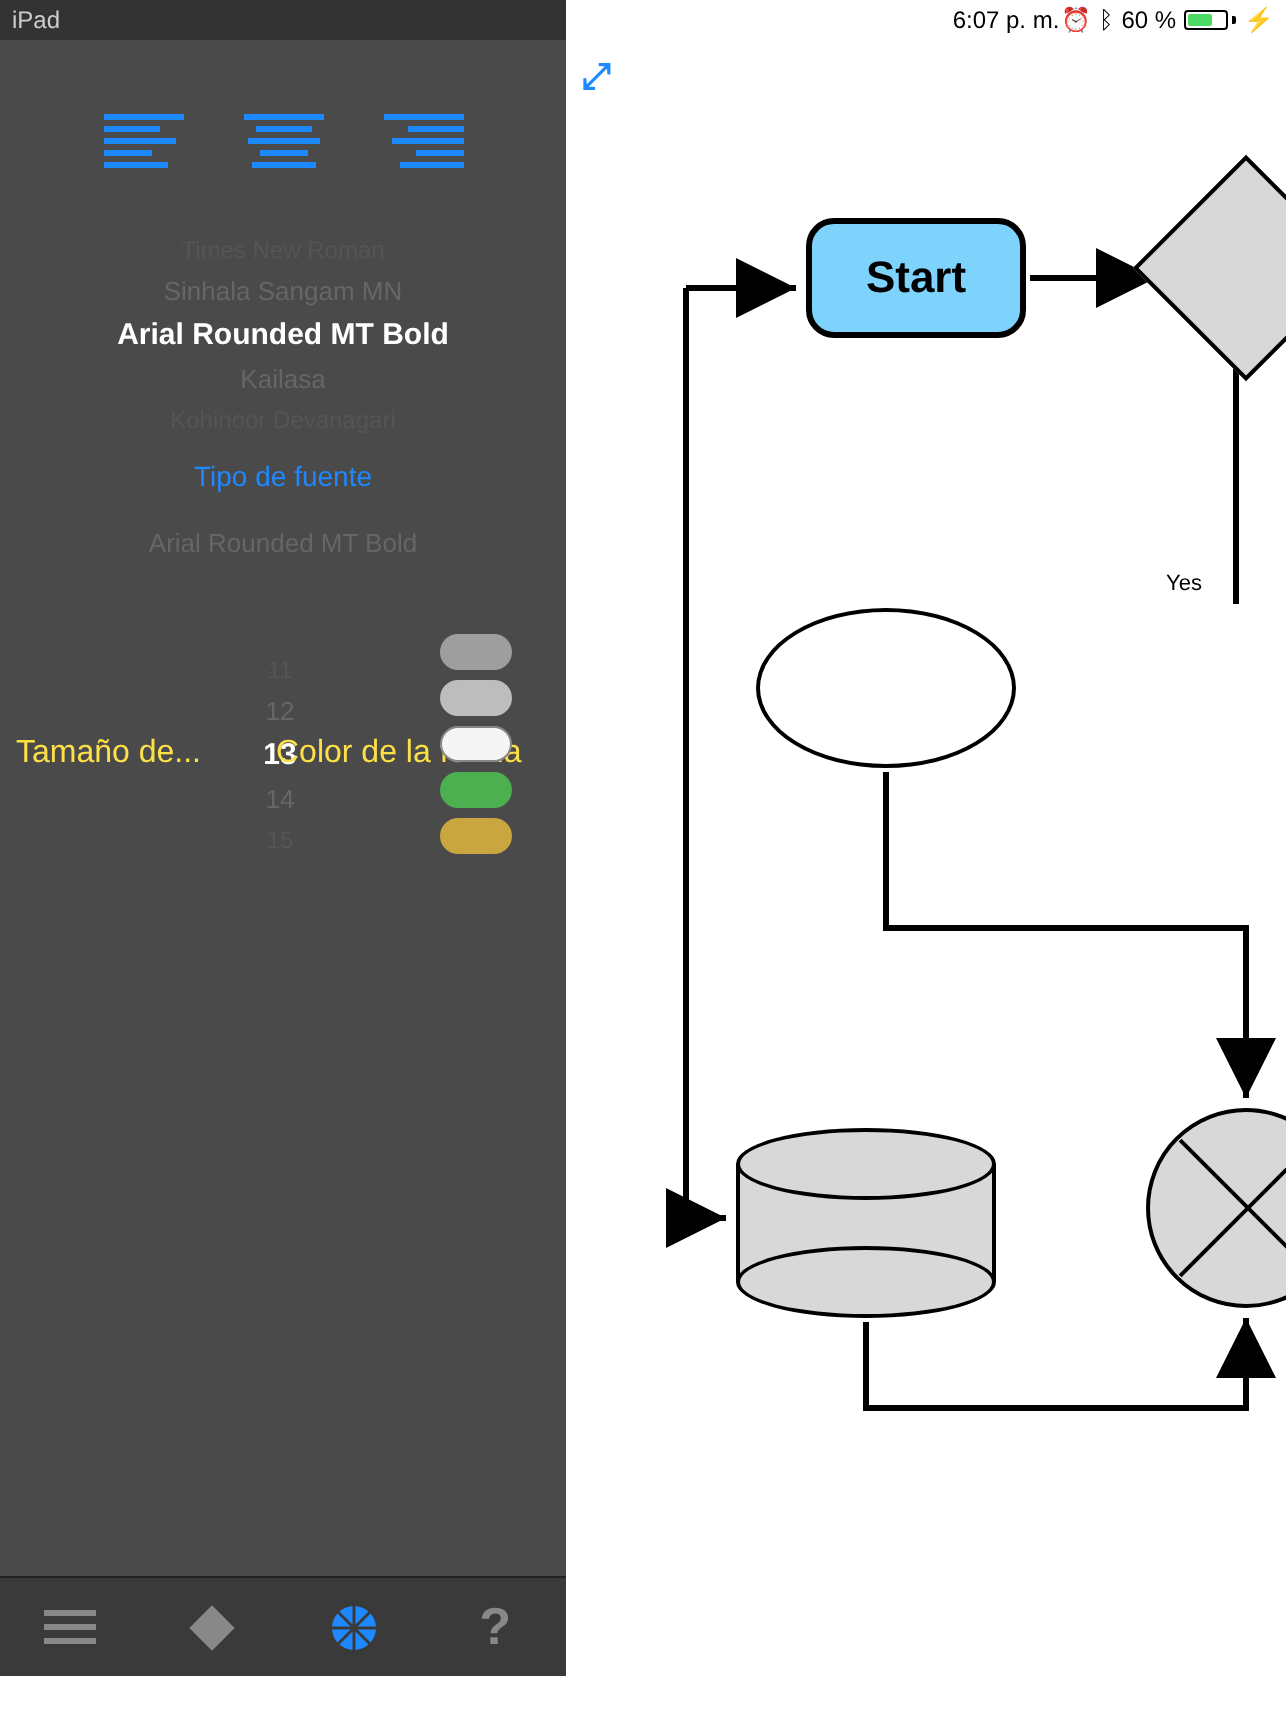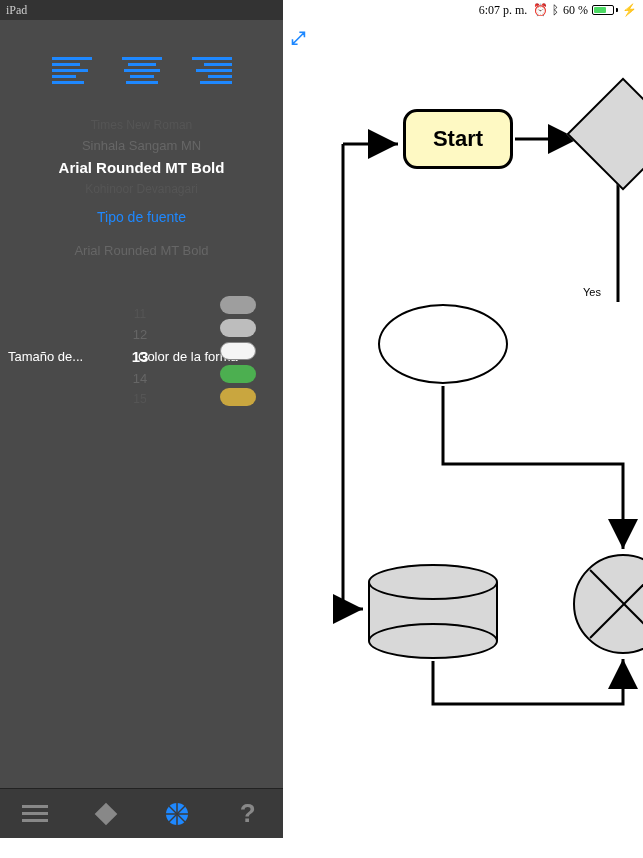--- a/index.html
+++ b/index.html
@@ -1,18 +1,18 @@
 <!DOCTYPE html>
 <html><head>
 <meta charset="utf-8">
 <style>
 * { margin: 0; padding: 0; box-sizing: border-box; }
 body { font-family: -apple-system, Helvetica, Arial, sans-serif; width: 643px; height: 858px; overflow: hidden; background: #fff; }
 
-.status-bar { height: 20px; display: flex; justify-content: space-between; align-items: center; padding: 10px 6px; font-size: 12px; position: relative; font-family: Liberation Serif, serif; }
+.status-bar { height: 20px; display: flex; justify-content: space-between; align-items: center; padding: 10px 6px; font-size: 12px; position: relative; }
 .status-left { flex: 1; }
 .status-center { position: absolute; left: 50%; transform: translateX(-50%); margin-left: 40px; }
 .status-right { flex: 1; display: flex; justify-content: flex-end; align-items: center; gap: 4px; }
 .sidebar .status-bar { background: #333; color: #ccc; }
 .battery { display: inline-flex; align-items: center; gap: 2px; }
 .battery-body { width: 22px; height: 10px; border: 1px solid #000; border-radius: 2px; position: relative; }
 .battery-fill { position: absolute; left: 1px; top: 1px; bottom: 1px; width: 60%; background: #4cd964; border-radius: 1px; }
 .battery-tip { width: 2px; height: 4px; background: #000; border-radius: 0 1px 1px 0; }
 
 .main { display: flex; height: 838px; }
@@ -31,35 +31,35 @@
 .section-label { text-align: center; color: #1e88ff; font-size: 14px; margin: 10px 0; }
 
 .picker { text-align: center; }
 .picker-item { padding: 3px 0; font-size: 14px; color: #888; }
 .picker-item.faded { color: #666; font-size: 13px; }
 .picker-item.faded2 { color: #555; font-size: 12px; }
 .picker-item.selected { color: #fff; font-size: 15px; font-weight: bold; }
 .size-picker { flex: 1; text-align: center; }
 .color-picker { width: 60px; display: flex; flex-direction: column; gap: 5px; align-items: center; }
 .color-swatch { width: 36px; height: 18px; border-radius: 9px; }
-.size-label { color: #ffffff; font-size: 13px; position: absolute; }
+.size-label { color: #fde047; font-size: 16px; position: absolute; }
 .size-label-left { left: 8px; }
 .size-label-right { left: 138px; }
 .dual-row { position: relative; display: flex; align-items: center; }
 
 .bottom-tabs { height: 50px; background: #3a3a3a; display: flex; justify-content: space-around; align-items: center; border-top: 1px solid #222; }
 .tab-icon { width: 30px; height: 30px; display: flex; align-items: center; justify-content: center; color: #888; }
 .tab-icon.active { color: #1e88ff; }
 
 .canvas-area { flex: 1; background: #fff; position: relative; }
 .canvas-header { height: 44px; display: flex; align-items: center; justify-content: center; position: relative; font-size: 16px; font-weight: 600; }
 .expand-icon { position: absolute; left: 8px; top: 8px; color: #1e88ff; font-size: 18px; }
 .canvas { position: relative; height: 794px; }
 
-.start-box { position: absolute; left: 120px; top: 45px; width: 110px; height: 60px; background: #fef9c3; border: 3px solid #000; border-radius: 14px; display: flex; align-items: center; justify-content: center; font-size: 22px; font-weight: bold; }
+.start-box { position: absolute; left: 120px; top: 45px; width: 110px; height: 60px; background: #7dd3fc; border: 3px solid #000; border-radius: 14px; display: flex; align-items: center; justify-content: center; font-size: 22px; font-weight: bold; }
 .diamond { position: absolute; left: 300px; top: 30px; width: 80px; height: 80px; transform: rotate(45deg); background: #d8d8d8; border: 2px solid #000; }
 .ellipse1 { position: absolute; left: 95px; top: 240px; width: 130px; height: 80px; border: 2px solid #000; border-radius: 50%; background: #fff; }
 .cylinder { position: absolute; left: 85px; top: 500px; width: 130px; height: 95px; }
 .cyl-body { position: absolute; top: 18px; bottom: 18px; left: 0; right: 0; background: #d8d8d8; border-left: 2px solid #000; border-right: 2px solid #000; }
 .cyl-top { position: absolute; top: 0; left: 0; right: 0; height: 36px; background: #d8d8d8; border: 2px solid #000; border-radius: 50%; z-index: 2; }
 .cyl-bot { position: absolute; bottom: 0; left: 0; right: 0; height: 36px; background: #d8d8d8; border: 2px solid #000; border-radius: 50%; }
 .circle-x { position: absolute; left: 290px; top: 490px; width: 100px; height: 100px; border: 2px solid #000; border-radius: 50%; background: #d8d8d8; }
 .circle-x::before, .circle-x::after { content: ''; position: absolute; background: #000; }
 .circle-x::before { width: 2px; height: 96px; left: 48px; top: 0; transform: rotate(45deg); }
 .circle-x::after { width: 2px; height: 96px; left: 48px; top: 0; transform: rotate(-45deg); }
@@ -98,20 +98,21 @@
             <span></span>
             <span></span>
             <span></span>
           </div>
       </div>
 
       <div class="picker">
         <div class="picker-item faded2">Times New Roman</div>
         <div class="picker-item faded">Sinhala Sangam MN</div>
         <div class="picker-item selected">Arial Rounded MT Bold</div>
+        <div class="picker-item faded">Kailasa</div>
         <div class="picker-item faded2">Kohinoor Devanagari</div>
       </div>
 
       <div class="section-label">Tipo de fuente</div>
       <div class="picker" style="margin-top:15px">
         <div class="picker-item faded">Arial Rounded MT Bold</div>
       </div>
 
       <div class="dual-row" style="margin-top:40px; height:110px;">
         <div class="size-label size-label-left">Tamaño de...</div>

